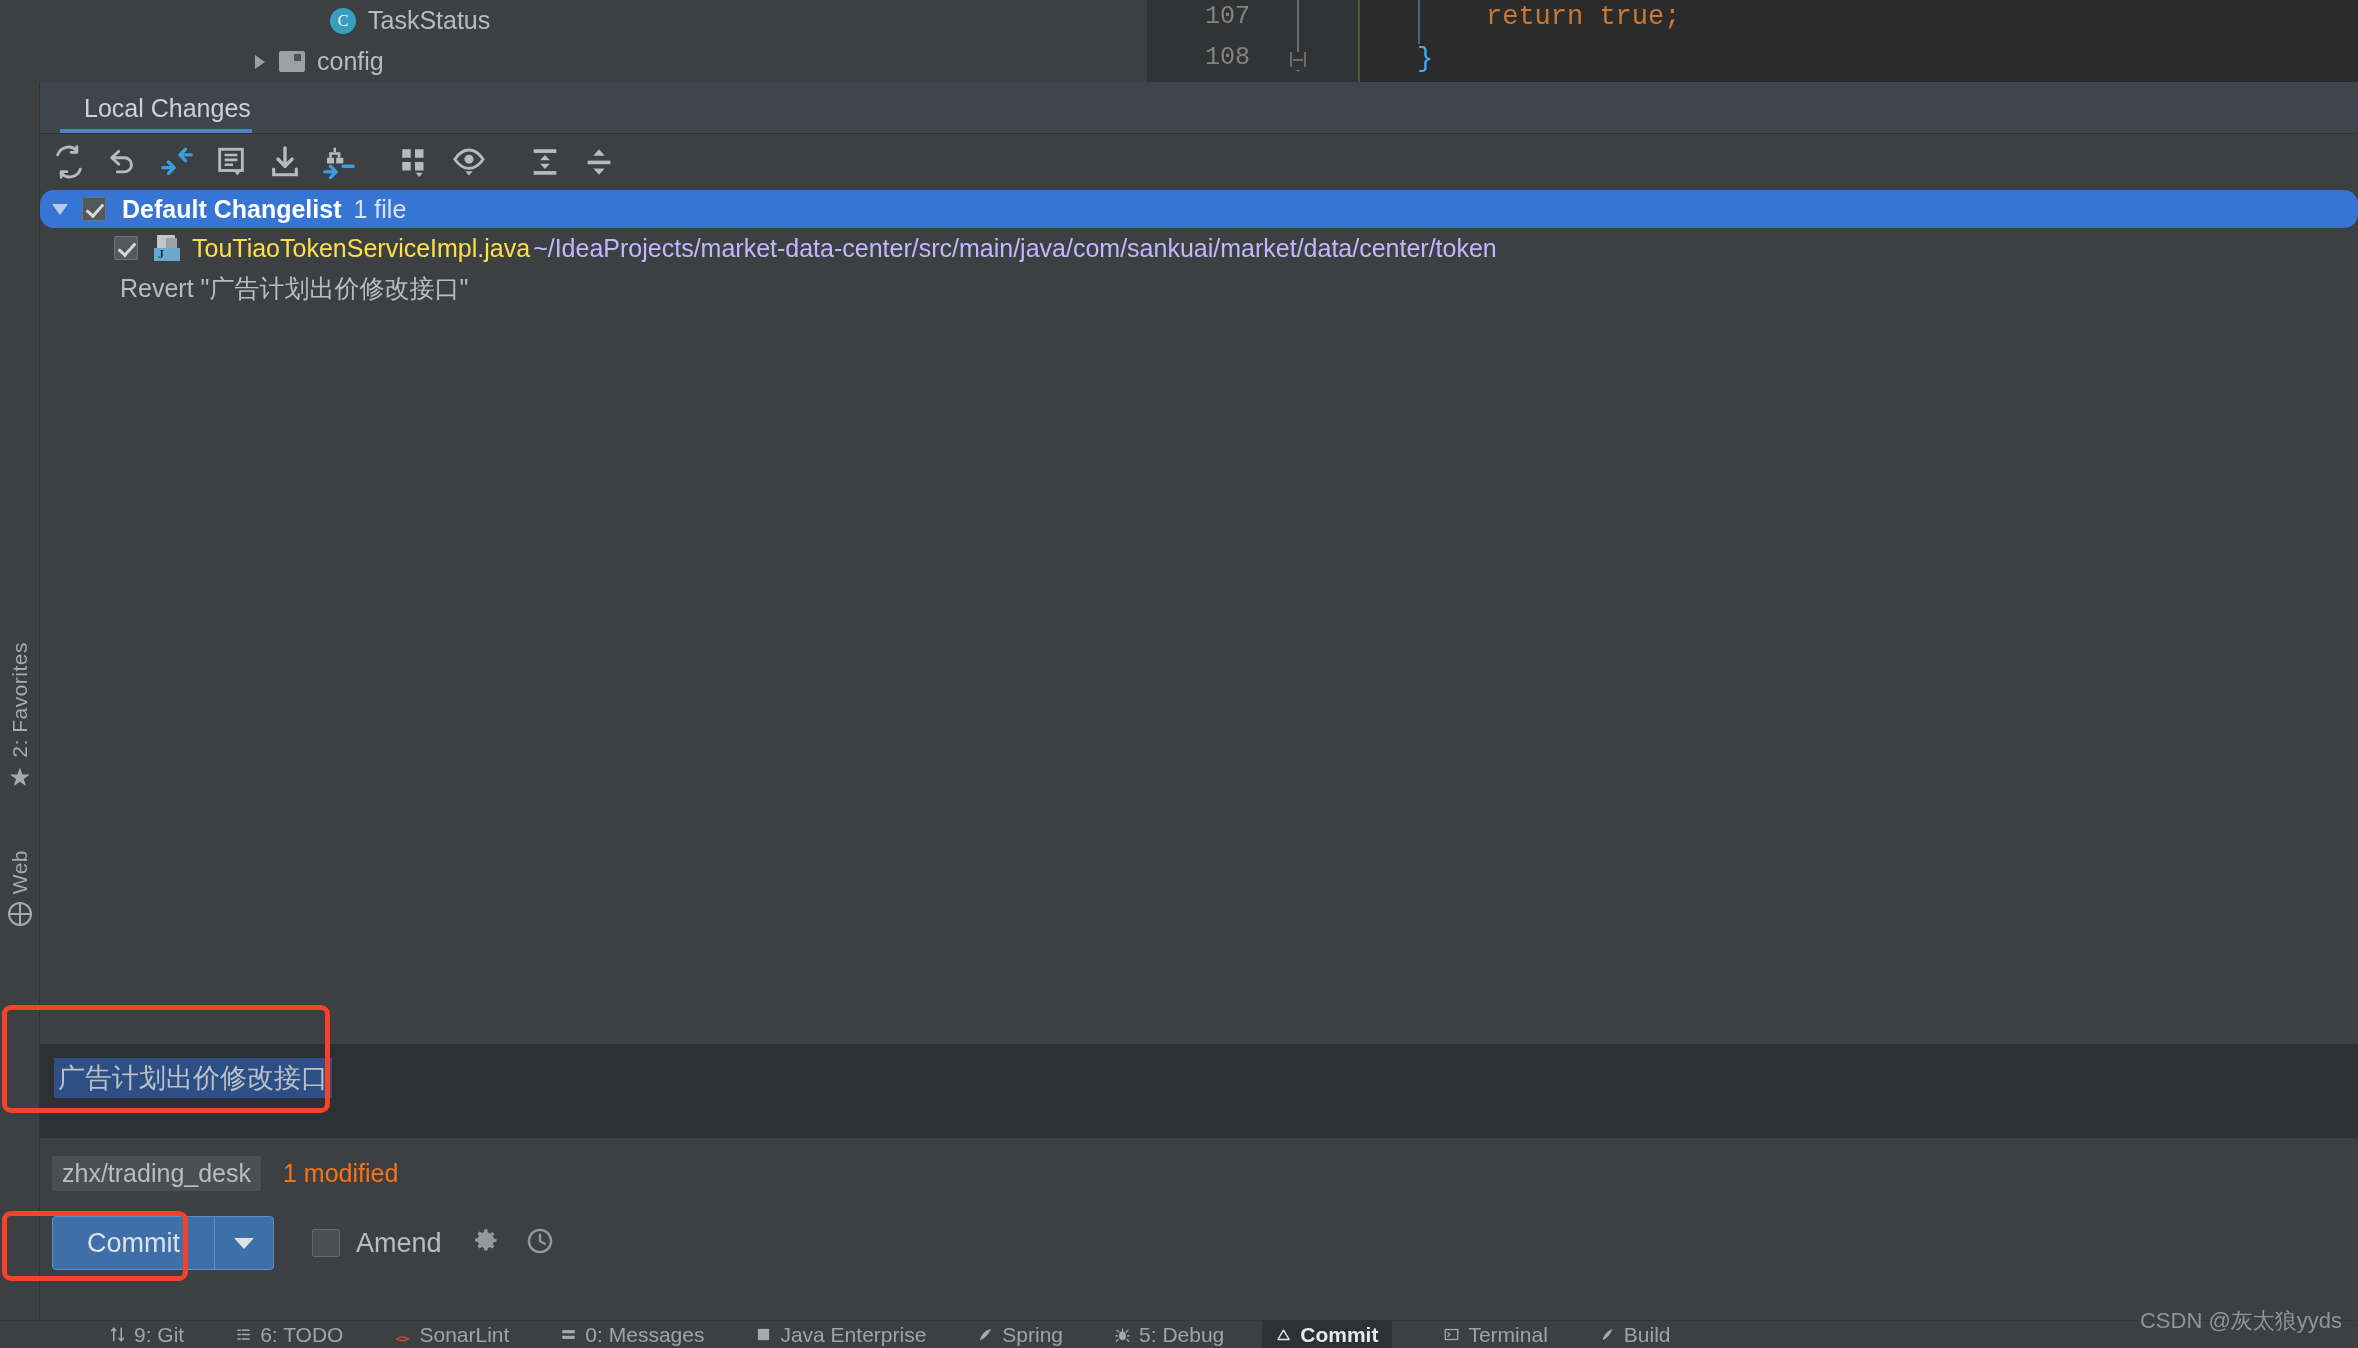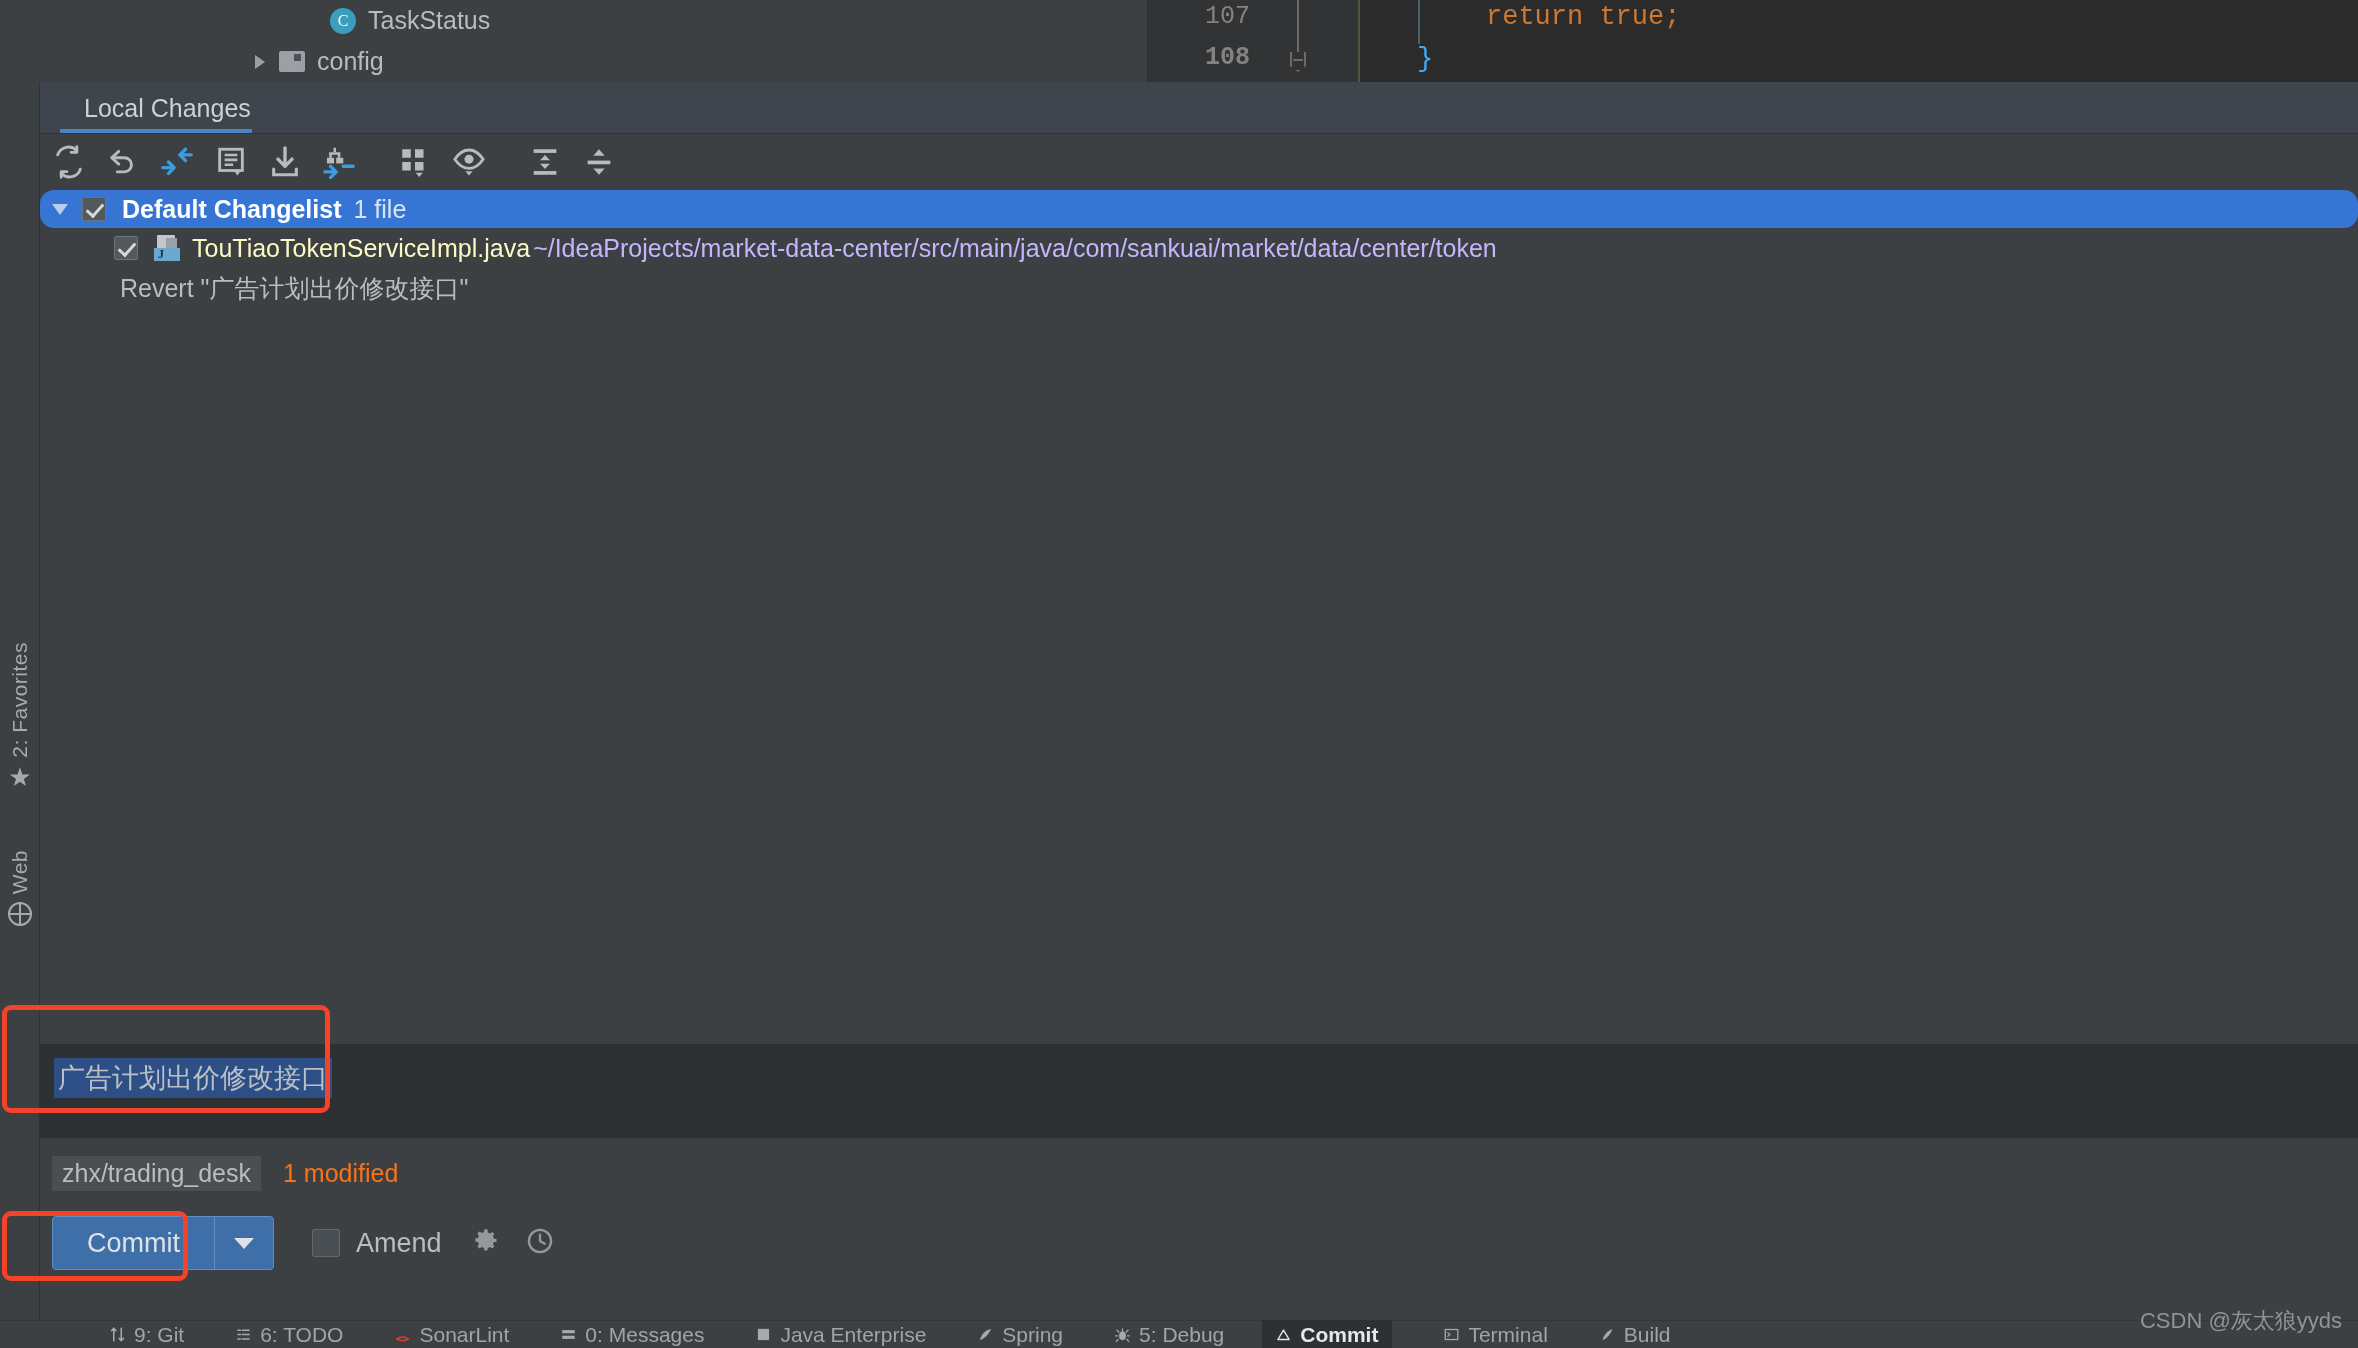--- a/index.html
+++ b/index.html
@@ -38,21 +38,21 @@
   }
   .folder-icon::after {
     content: ""; position: absolute; right: 4px; top: 3px;
     width: 7px; height: 7px; background: #4e5256;
   }
 
   
   .editor-pane { position: absolute; left: 1148px; top: 0; width: 1210px; height: 82px; background: #2b2b2b; }
   .gutter-nums { position: absolute; left: 0; top: 0; width: 120px; height: 82px; background: #313335; }
   .gnum { position: absolute; right: 18px; font-family: "Liberation Mono", "DejaVu Sans Mono", monospace; font-size: 25px; color: #838383; }
-  .gnum.n1 { top: 2px; } .gnum.n2 { top: 43px; font-weight: bold; }
+  .gnum.n1 { top: 2px; } .gnum.n2 { top: 43px; }
   .fold-col { position: absolute; left: 120px; top: 0; width: 80px; height: 82px; background: #313335; }
   .fold-line { position: absolute; left: 29px; top: 0; width: 2px; height: 52px; background: #6b6b6b; }
   .fold-marker {
     position: absolute; left: 22px; top: 52px; width: 16px; height: 20px;
     border: 2px solid #6b6b6b; border-top: none;
     clip-path: polygon(0 0, 100% 0, 100% 70%, 50% 100%, 0 70%);
   }
   .fold-dash { position: absolute; left: 25px; top: 59px; width: 10px; height: 2px; background: #6b6b6b; }
   .ann-col { position: absolute; left: 200px; top: 0; width: 12px; height: 82px; background: #313335; border-right: 2px solid #4b5a3f; }
   .code-area { position: absolute; left: 212px; top: 0; right: 0; height: 96px; background: #2b2b2b; }
@@ -104,21 +104,21 @@
   }
   .cl-name { font-size: 25px; font-weight: bold; color: #ffffff; margin-left: 16px; }
   .cl-count { font-size: 25px; color: #d8e4f5; margin-left: 12px; }
 
   .row-file { position: absolute; left: 0; top: 38px; width: 2318px; height: 40px; display: flex; align-items: center; padding-left: 74px; }
   .java-icon { width: 26px; height: 26px; margin: 0 12px 0 16px; position: relative; flex: none; }
   .java-icon .pg { position: absolute; left: 3px; top: 0; width: 18px; height: 17px; background: #c3c7ca; border-radius: 1px; }
   .java-icon .pg2 { position: absolute; left: 12px; top: 3px; width: 11px; height: 10px; background: #9aa0a6; }
   .java-icon .jb { position: absolute; left: 0; bottom: 0; width: 26px; height: 13px; background: #6aa8cf; }
   .java-icon .jt { position: absolute; left: 4px; bottom: -1px; font-size: 12px; color: #16314a; font-weight: bold; font-family: "Liberation Serif", serif; }
-  .file-name { font-size: 25px; color: #fef9c3; }
+  .file-name { font-size: 25px; color: #fde047; }
   .file-path { font-size: 25px; color: #c4b5fd; margin-left: 3px; }
 
   .row-revert { position: absolute; left: 0; top: 78px; width: 2318px; height: 40px; display: flex; align-items: center; padding-left: 80px; }
   .revert-text { font-size: 25px; color: #b9bdc0; }
 
   
   .msg-outer { position: absolute; left: 40px; top: 1002px; width: 2318px; height: 136px; background: #0f766e; }
   .msg-toolbarish { position: absolute; left: 0; top: 0; width: 2318px; height: 42px; background: #3c4043; }
   .msg-input {
     position: absolute; left: 0; top: 42px; width: 2318px; height: 94px;

